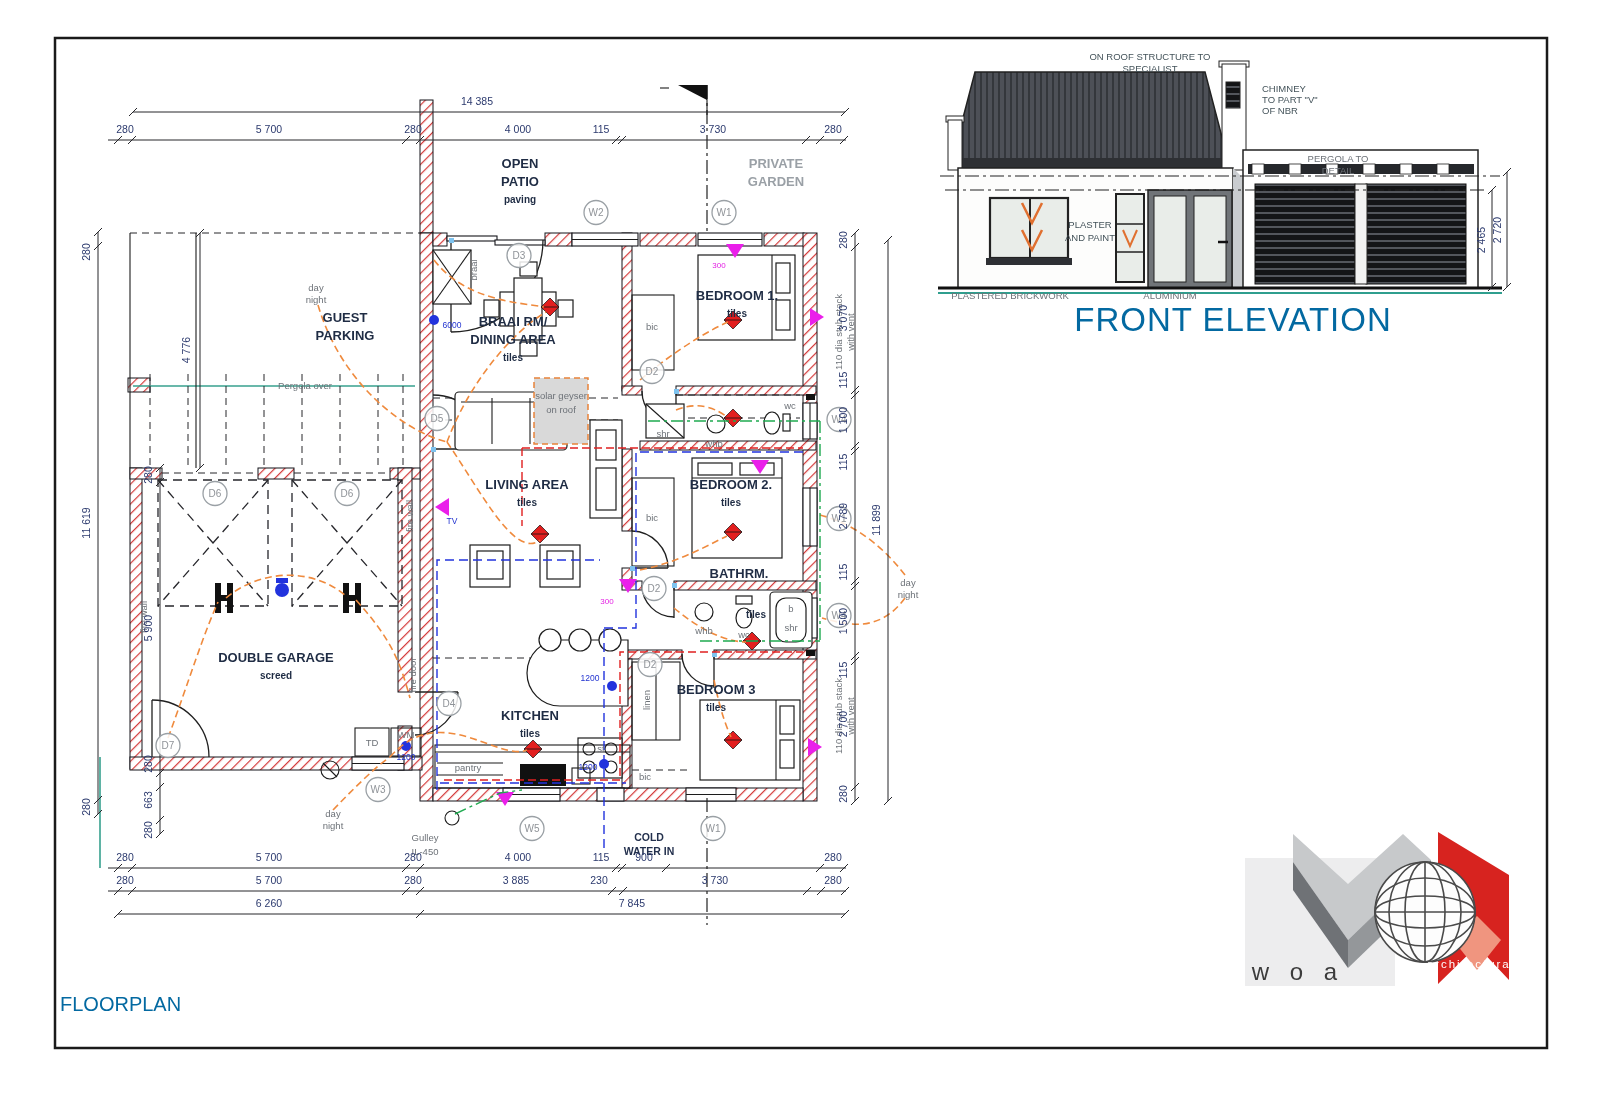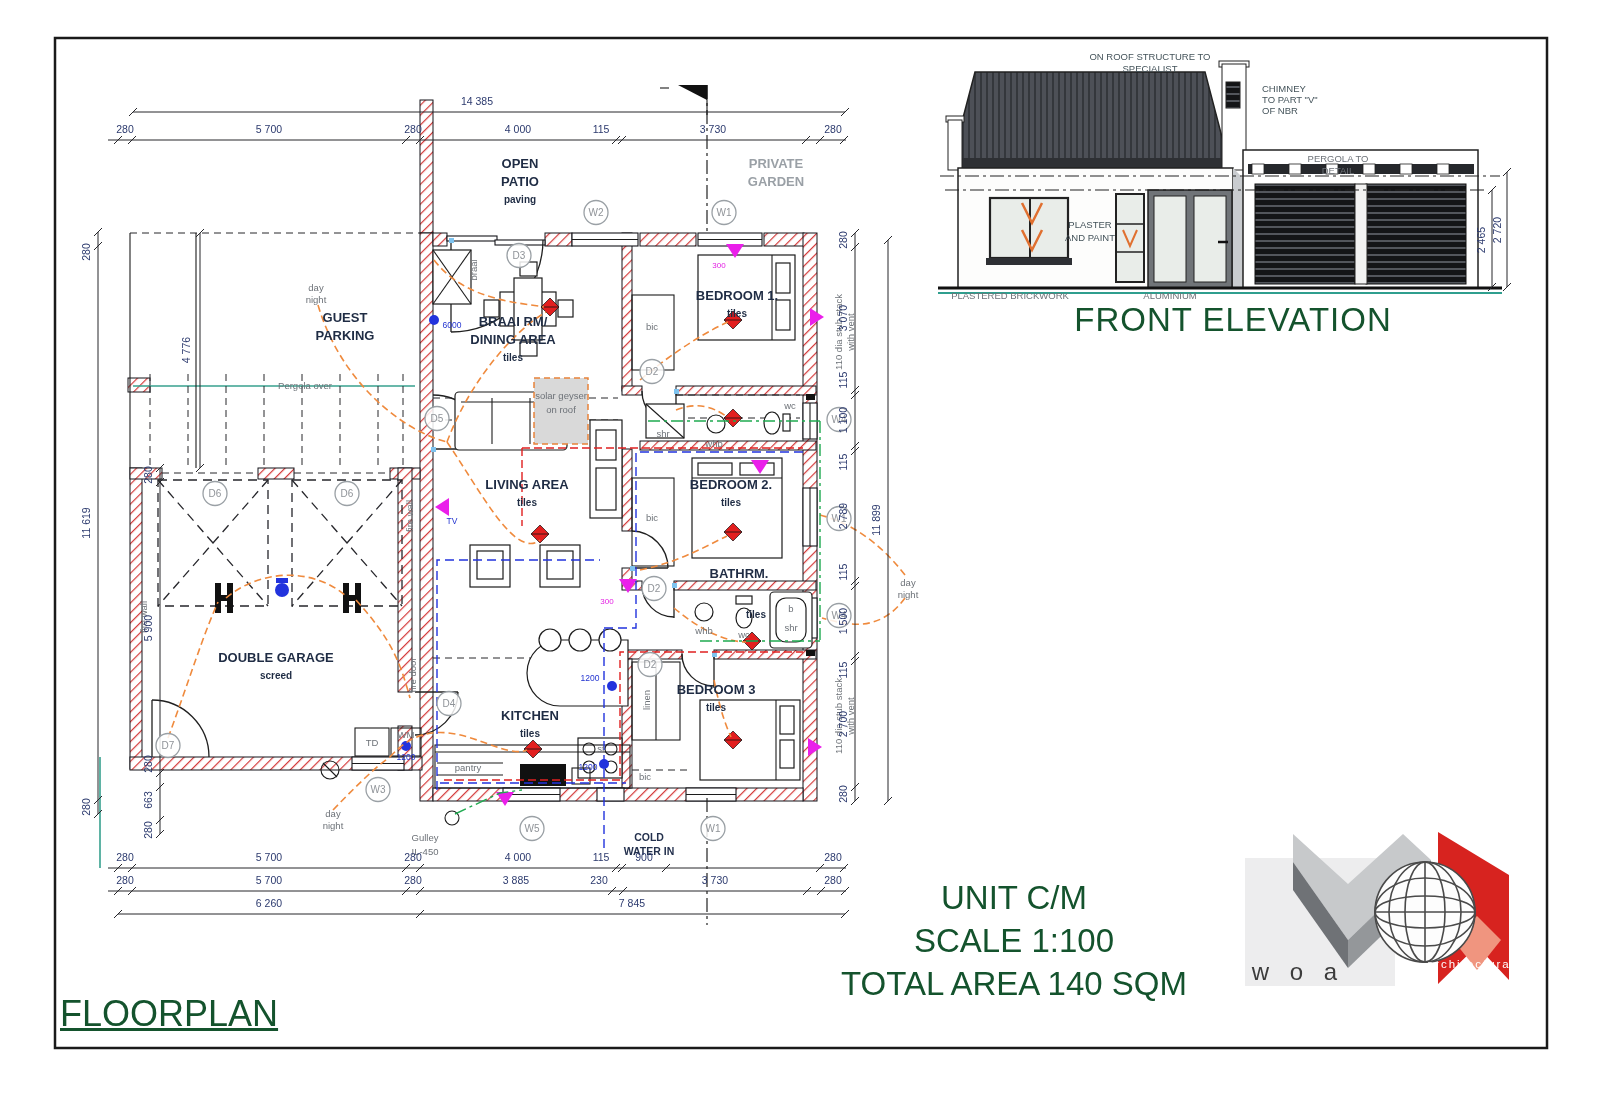--- a/index.html
+++ b/index.html
@@ -25,24 +25,24 @@
   .dashthin{stroke:#26262b;stroke-width:1;fill:none;stroke-dasharray:7 5;}
   .door{stroke:#202020;stroke-width:1.3;fill:none;}
   .wire{stroke:#ef8a3d;stroke-width:1.6;fill:none;stroke-dasharray:7 4;}
   .cold{stroke:#2233dd;stroke-width:1.4;fill:none;stroke-dasharray:9 5;}
   .hot{stroke:#e02020;stroke-width:1.4;fill:none;stroke-dasharray:8 4;}
   .sewer{stroke:#1faa50;stroke-width:1.4;fill:none;stroke-dasharray:12 4 3 4;}
   .teal{stroke:#37a08e;stroke-width:1.6;fill:none;}
   .bound{stroke:#222;stroke-width:1.2;fill:none;stroke-dasharray:14 4 3 4;}
   .dimline{stroke:#26262b;stroke-width:1;fill:none;}
   .tagc{fill:rgba(255,255,255,.85);stroke:#9aa0a5;stroke-width:1.3;}
-  .ovl{position:absolute;color:#14532d;}
+  .ovl{position:absolute;color:#0369a1;}
   #elev-title{left:1058px;top:301px;width:350px;text-align:center;font-size:33px;letter-spacing:1px;}
   #titleblock{left:818px;top:876px;width:392px;text-align:center;font-size:33px;line-height:43px;}
-  #floorplan-label{left:60px;top:993px;font-size:36px;text-decoration:underline;}
+  #floorplan-label{left:60px;top:993px;font-size:20px;}
   #logo{left:1243px;top:820px;width:280px;height:172px;}
 </style>
 </head>
 <body>
 
 <div id="sheet">
 
 <svg id="plan-svg" width="1600" height="1095" viewBox="0 0 1600 1095">
 <defs>
   <pattern id="hatch" width="7" height="7" patternUnits="userSpaceOnUse" patternTransform="rotate(45)">
@@ -610,25 +610,20 @@
         <text x="1090" y="241" class="t-note">AND PAINT</text>
         <text x="1170" y="299" class="t-sm">ALUMINIUM</text>
         <text x="1010" y="299" class="t-sm">PLASTERED BRICKWORK</text>
         <text x="1485" y="240" class="t-dim" transform="rotate(-90 1485 240)">2 465</text>
         <text x="1501" y="230" class="t-dim" transform="rotate(-90 1501 230)">2 720</text>
       </g>
 </svg>
 
 
 <div class="ovl" id="elev-title">FRONT ELEVATION</div>
-<div class="ovl" id="titleblock">
-  <div>UNIT C/M</div>
-  <div>SCALE 1:100</div>
-  <div>TOTAL AREA 140 SQM</div>
-</div>
 <div class="ovl" id="floorplan-label">FLOORPLAN</div>
 
 <div class="ovl" id="logo">
 <svg width="280" height="172" viewBox="0 0 280 172">
   <rect x="2" y="38" width="150" height="128" fill="#ededee"></rect>
   <polygon points="50,14 105,64 160,14 188,40 105,120 50,42" fill="#c7c9cb"></polygon>
   <polygon points="105,120 188,40 188,68 105,148" fill="#94979a"></polygon>
   <polygon points="50,42 105,120 105,148 50,70" fill="#6f7276"></polygon>
   <polygon points="195,12 266,55 266,160 234,126 195,164" fill="#d7231f"></polygon>
   <polygon points="210,120 234,96 258,120 234,150" fill="#f0957f"></polygon>

